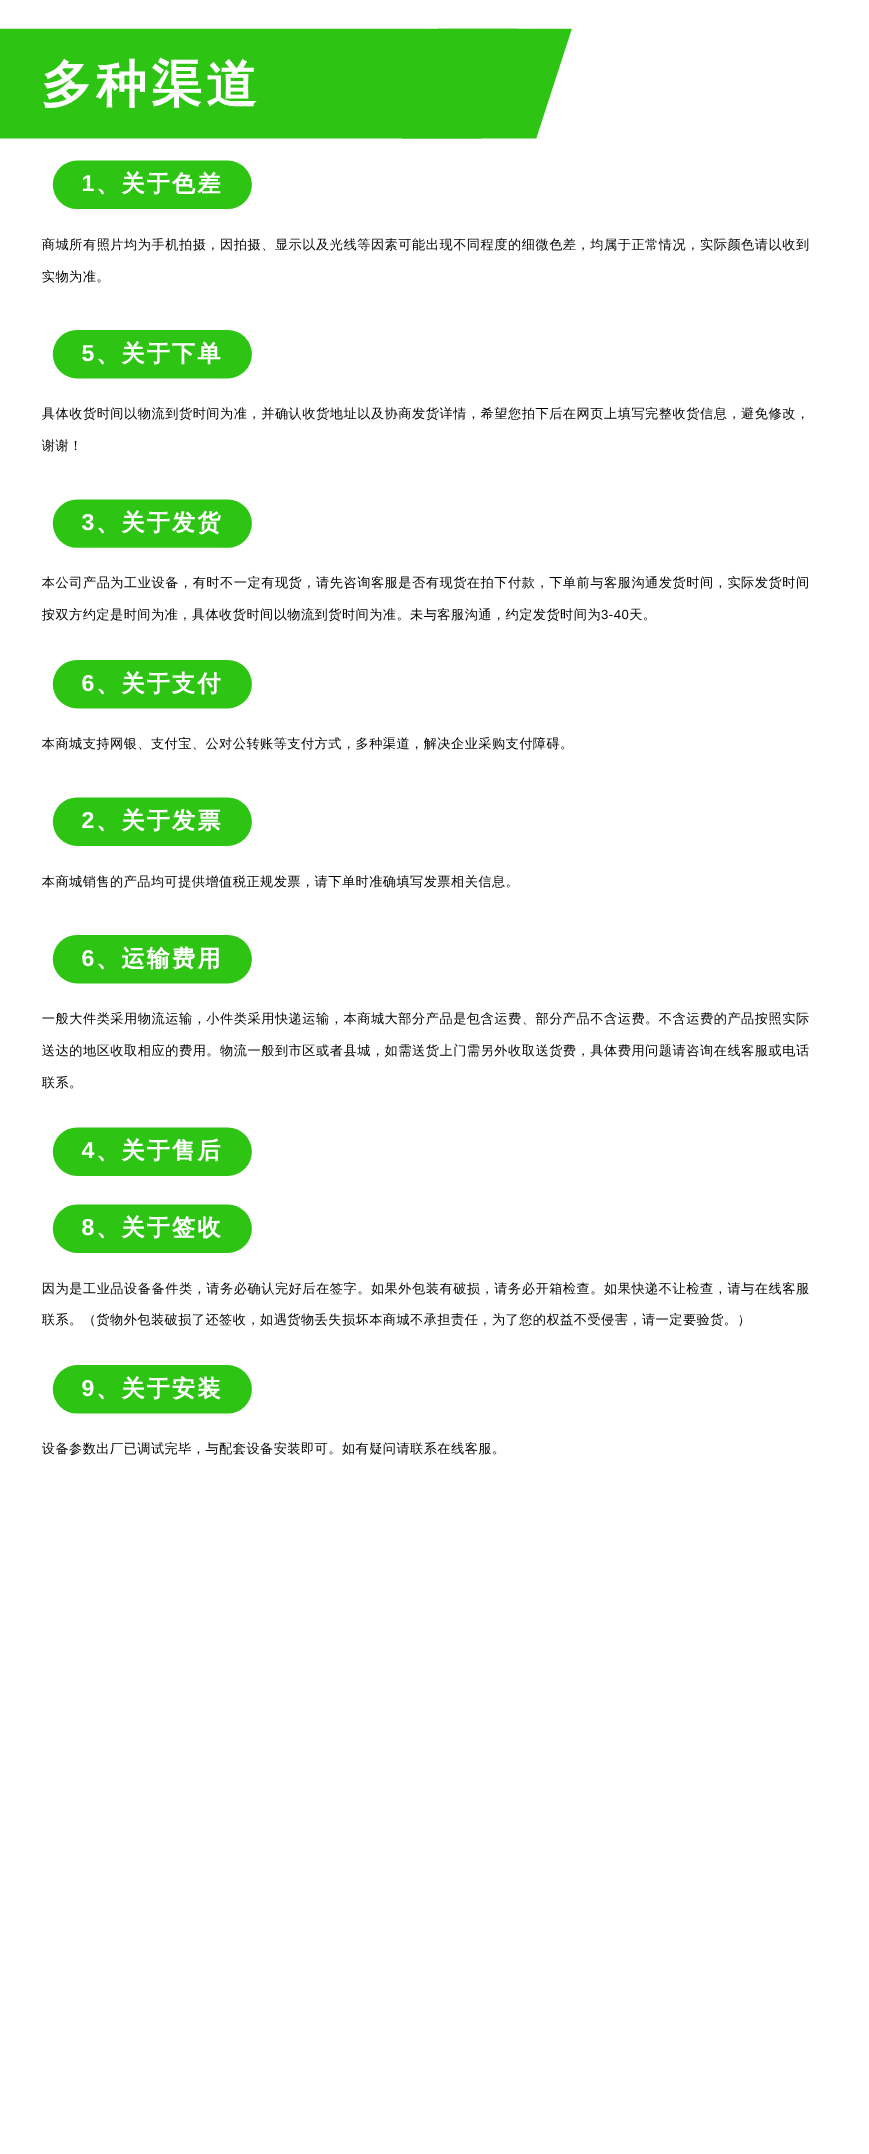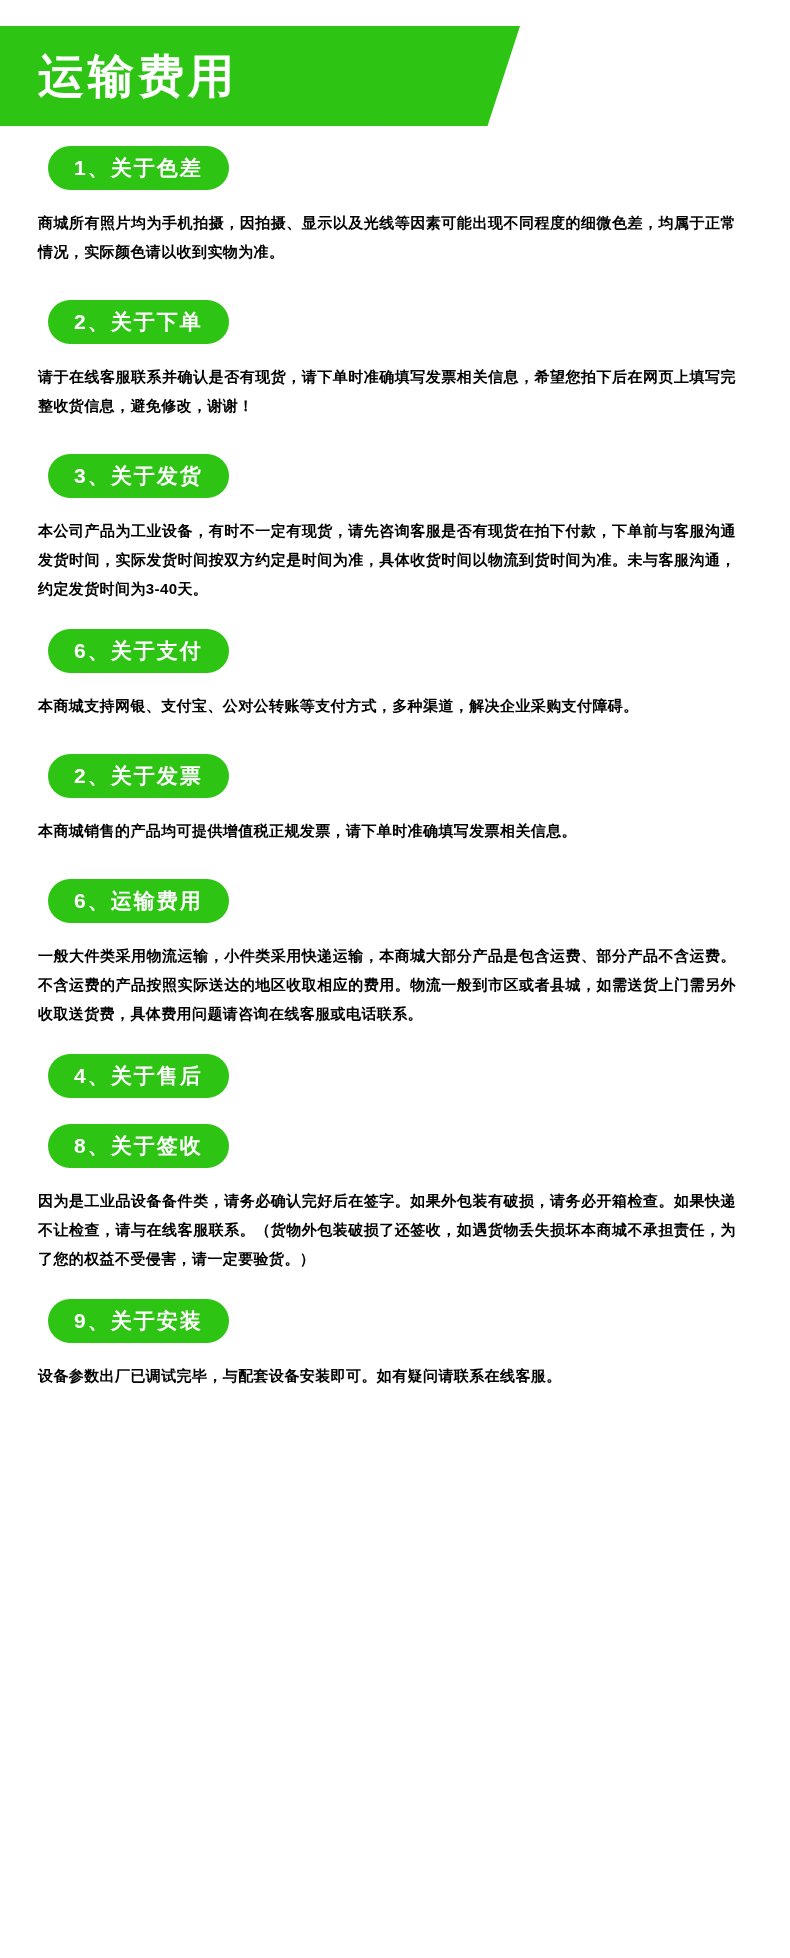--- a/index.html
+++ b/index.html
@@ -69,55 +69,55 @@
     color: #ffffff;
     font-size: 21px;
     font-weight: bold;
     letter-spacing: 2px;
     border-radius: 24px;
     padding: 11px 26px 12px 26px;
     line-height: 1;
     margin-left: 14px;
   }
   .body-text {
-    font-size: 15px;
+    font-size: 12px;
     line-height: 29px;
     color: #000000;
-    font-weight: bold;
+    font-weight: normal;
     letter-spacing: 0.4px;
     margin: 18px 6px 0 4px;
     text-align: justify;
   }
   .gap-after {
     height: 34px;
   }
   .gap-after-sm {
     height: 26px;
   }
 </style>
 </head>
 <body>
 
 <div class="page">
 
   <div class="header">
     <div class="header-bar"></div>
     <div class="header-accent"></div>
-    <div class="header-title">运输费用</div>
+    <div class="header-title">多种渠道</div>
   </div>
 
   <div class="section">
     <div class="pill">1、关于色差</div>
     <div class="body-text">商城所有照片均为手机拍摄，因拍摄、显示以及光线等因素可能出现不同程度的细微色差，均属于正常情况，实际颜色请以收到实物为准。</div>
   </div>
   <div class="gap-after"></div>
 
   <div class="section">
-    <div class="pill">2、关于下单</div>
-    <div class="body-text">请于在线客服联系并确认是否有现货，请下单时准确填写发票相关信息，希望您拍下后在网页上填写完整收货信息，避免修改，谢谢！</div>
+    <div class="pill">5、关于下单</div>
+    <div class="body-text">具体收货时间以物流到货时间为准，并确认收货地址以及协商发货详情，希望您拍下后在网页上填写完整收货信息，避免修改，谢谢！</div>
   </div>
   <div class="gap-after"></div>
 
   <div class="section">
     <div class="pill">3、关于发货</div>
     <div class="body-text">本公司产品为工业设备，有时不一定有现货，请先咨询客服是否有现货在拍下付款，下单前与客服沟通发货时间，实际发货时间按双方约定是时间为准，具体收货时间以物流到货时间为准。未与客服沟通，约定发货时间为3-40天。</div>
   </div>
   <div class="gap-after-sm"></div>
 
   <div class="section">

